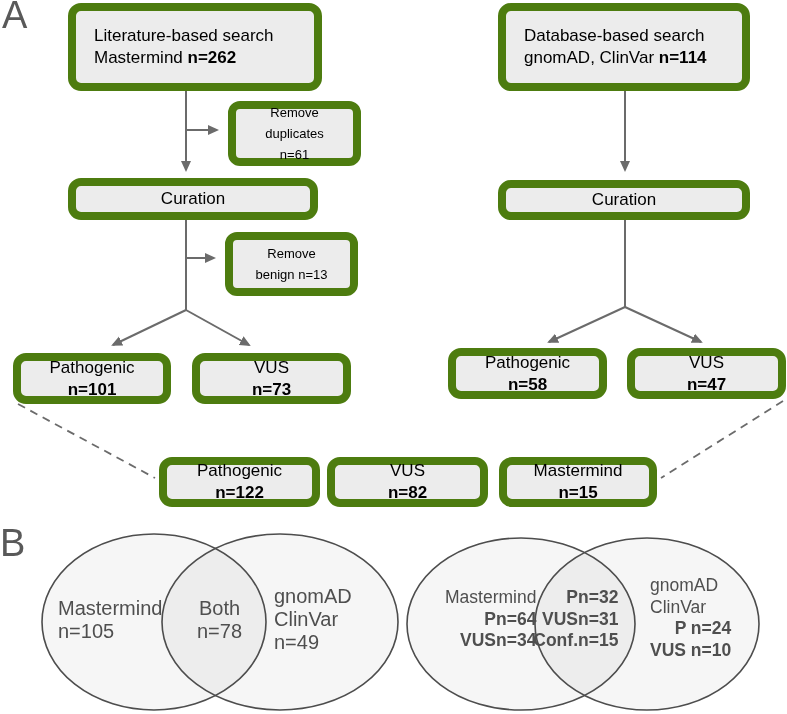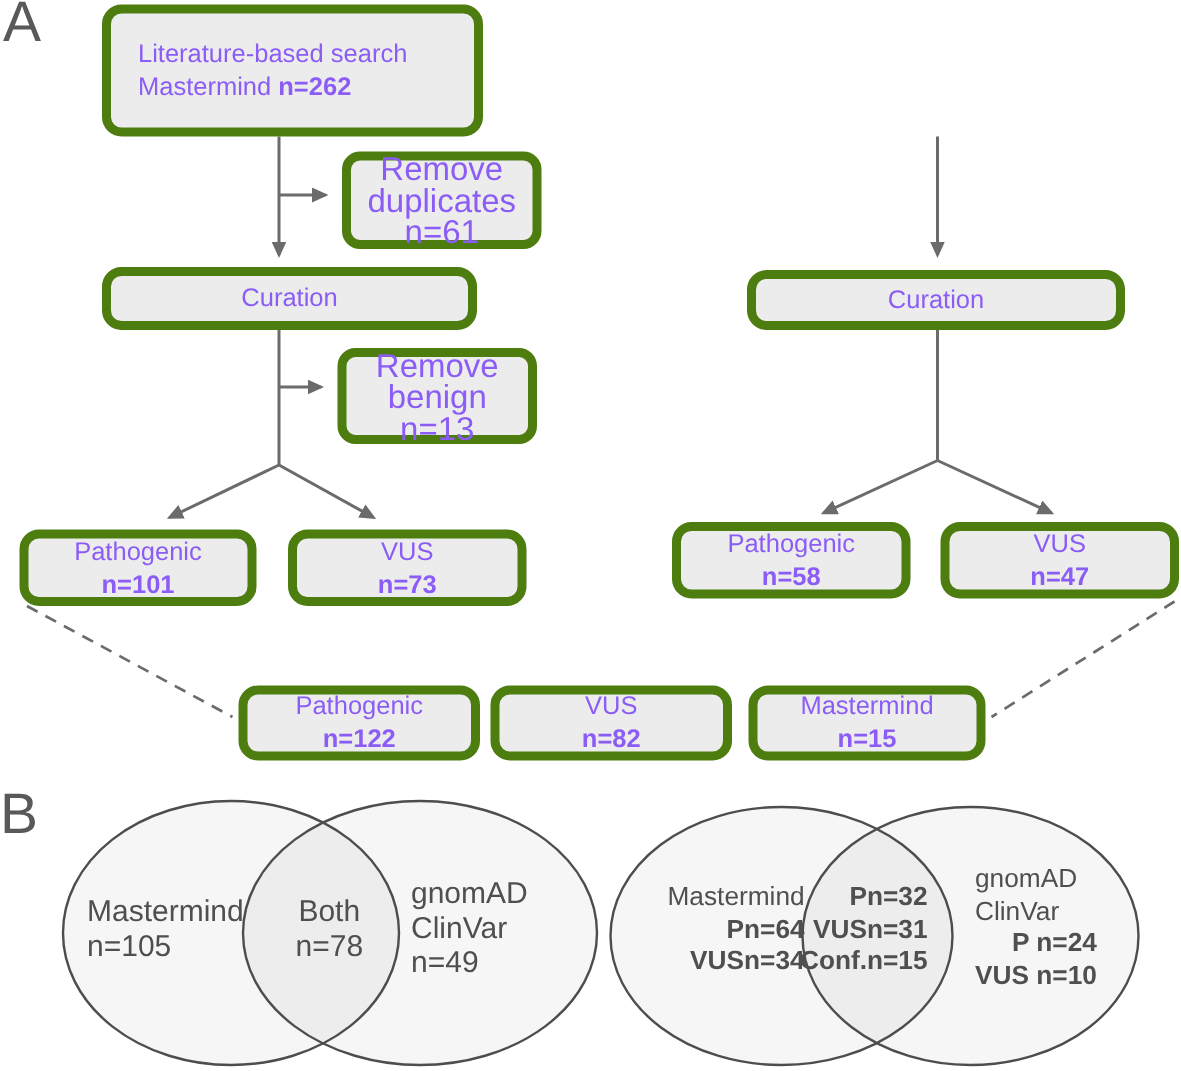--- a/index.html
+++ b/index.html
@@ -7,27 +7,27 @@
     position:relative;width:787px;height:714px;background:#ffffff;overflow:hidden;
     font-family:"Liberation Sans", sans-serif;color:#1c1c1c;
   }
   #wires{position:absolute;left:0;top:0;width:787px;height:714px;}
   .panel-label{
     position:absolute;font-size:38px;color:#595959;line-height:1;
     font-family:"Liberation Sans", sans-serif;
   }
   .box{
     position:absolute;box-sizing:border-box;background:#ececec;
-    border:6px solid #4d7c0f;border-radius:13px;
+    border:8px solid #4d7c0f;border-radius:13px;
     display:flex;flex-direction:column;justify-content:center;align-items:center;
-    font-size:17px;line-height:22px;color:#8b5cf6;text-align:center;
+    font-size:17px;line-height:22px;color:#000000;text-align:center;
   }
   .box.left-align{align-items:flex-start;text-align:left;padding-left:18px;padding-right:8px;}
   .box .b{font-weight:bold;}
-  .box.small{font-size:22px;line-height:21px;border-radius:12px;}
+  .box.small{font-size:13px;line-height:21px;border-radius:12px;}
   .vtext{position:absolute;color:#4f4f4f;}
   .vl{font-size:20px;line-height:23px;}
   .vr{font-size:17.5px;line-height:21.5px;}
   .vtext .b{font-weight:normal;}
   .vrow{font-weight:bold;white-space:nowrap;text-align:right;}
   .vrow .k{display:inline-block;}
   .kw40 .k{width:40px;}
   .kw45 .k{width:45px;}
 </style>
 </head>
@@ -89,20 +89,24 @@
   <div class="box" style="left:13px;top:353px;width:158px;height:51px;">
     <div>Pathogenic</div>
     <div class="b">n=101</div>
   </div>
 
   <div class="box" style="left:192px;top:353px;width:159px;height:51px;">
     <div>VUS</div>
     <div class="b">n=73</div>
   </div>
 
+  <div class="box left-align" style="left:498px;top:3px;width:252px;height:88px;">
+    <div>Database-based search</div>
+    <div><span>gnomAD, ClinVar </span><span class="b">n=114</span></div>
+  </div>
 
   <div class="box" style="left:498px;top:180px;width:252px;height:40px;">
     <div>Curation</div>
   </div>
 
   <div class="box" style="left:448px;top:348px;width:159px;height:51px;">
     <div>Pathogenic</div>
     <div class="b">n=58</div>
   </div>
 

